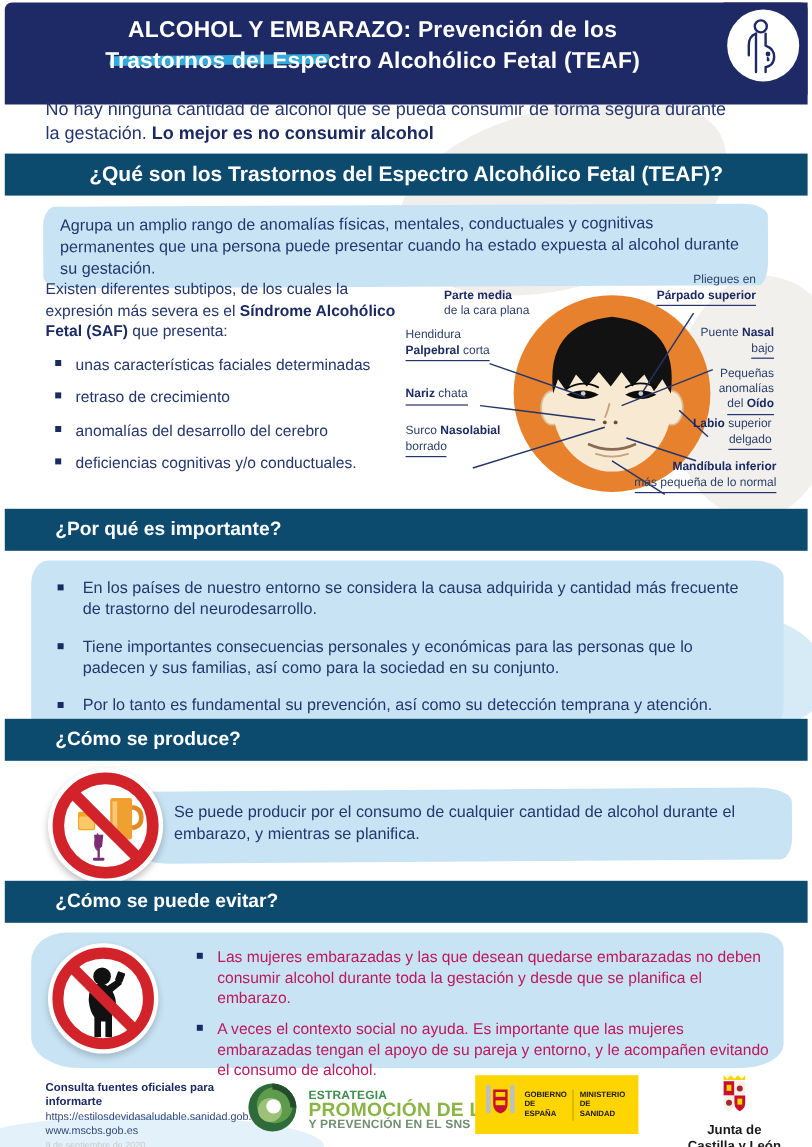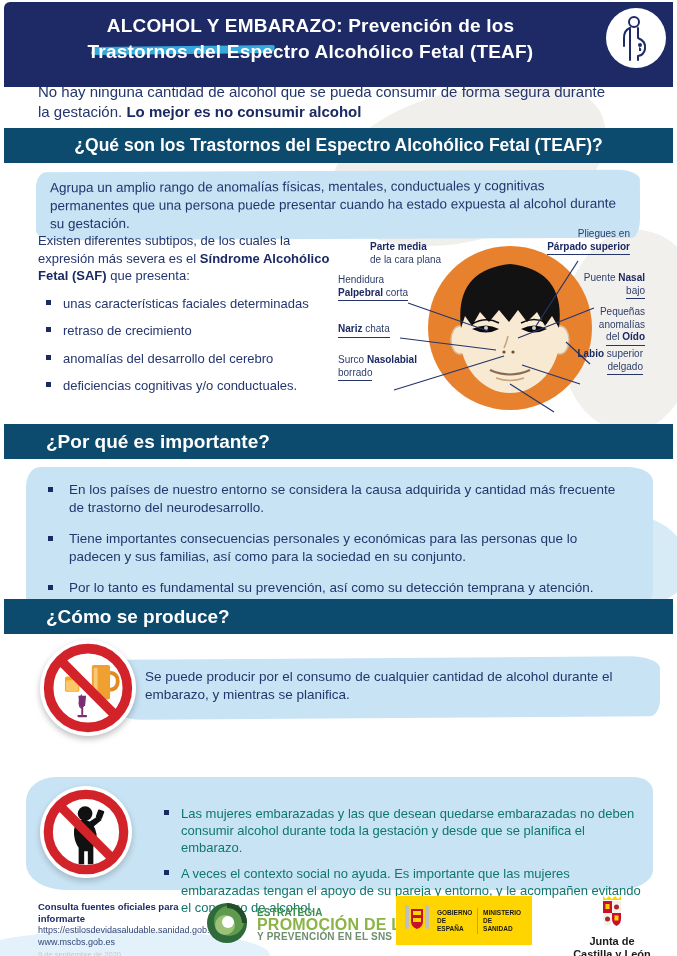--- a/index.html
+++ b/index.html
@@ -22,21 +22,21 @@
   .title-underline { position:absolute; left:88px; top:44px; width:182px; height:8px; background:#35A8DC; transform:skewX(-18deg) rotate(-0.6deg); border-radius:3px; z-index:1; }
   .header-circle { position:absolute; right:11px; top:8px; width:60px; height:60px; background:#ffffff; border-radius:50%; display:flex; align-items:center; justify-content:center; z-index:4; }
 
   
   .subtitle { position:absolute; left:38px; top:82px; width:580px; font-size:15px; line-height:20px; color:#24366E; }
   .subtitle b { color:#1B2A63; font-weight:800; }
 
   
   .banner { position:absolute; left:4px; width:669px; height:35px; background:#0c4a6e; color:#ffffff; font-weight:800; display:flex; align-items:center; }
   .banner.center { justify-content:center; font-size:17.5px; }
-  .banner.left { padding-left:42px; font-size:19px; }
+  .banner.left { padding-left:42px; font-size:16px; }
   .banner1 { top:128px; }
   .banner2 { top:424px; }
   .banner3 { top:599px; }
   .banner4 { top:734px; }
 
   
   .highlight { position:absolute; left:36px; top:171px; width:604px; padding:7px 14px; background:#C8E3F4; color:#24366E; font-size:13.5px; line-height:18px; border-radius:10px 22px 8px 18px / 16px 10px 20px 10px; transform:rotate(-0.25deg); }
 
   
   .what-body { position:absolute; left:0; top:228px; width:677px; height:195px; }
@@ -63,21 +63,21 @@
   
   .produce-row { position:absolute; left:0; top:640px; width:677px; height:100px; }
   .produce-strip { position:absolute; left:112px; top:18px; width:548px; height:60px; background:#C8E3F4; border-radius:8px 30px 10px 30px / 14px 12px 18px 12px; transform:rotate(-0.4deg); }
   .produce-text { position:absolute; left:145px; top:28px; width:480px; color:#24366E; font-size:13.5px; line-height:18px; }
   .round-icon { position:absolute; border-radius:50%; background:#ffffff; box-shadow:0 3px 6px rgba(0,0,0,0.25); display:flex; align-items:center; justify-content:center; }
   .produce-icon { left:40px; top:0px; width:96px; height:96px; }
 
   
   .box4 { position:absolute; left:26px; top:777px; width:627px; height:113px; background:#C8E3F4; border-radius:30px 20px 36px 40px / 24px 14px 20px 26px; }
   .avoid-icon { left:14px; top:9px; width:92px; height:92px; box-shadow:0 3px 6px rgba(0,0,0,0.2); }
-  .box4 .bullets { position:absolute; left:130px; top:18px; width:486px; color:#0f766e; font-size:13px; line-height:17px; }
+  .box4 .bullets { position:absolute; left:130px; top:2px; width:486px; color:#be185d; font-size:13px; line-height:17px; }
   .box4 .bullet-item { margin-bottom:9px; }
 
   
   .footer { position:absolute; left:0; top:893px; width:677px; height:63px; }
   .sources { position:absolute; left:38px; top:8px; width:185px; }
   .sources-title { font-size:9.5px; font-weight:800; color:#1B2A63; line-height:12px; }
   .sources-link { font-size:9px; color:#33477A; line-height:11.5px; }
   .sources-date { font-size:7.5px; color:#c9c9c9; margin-top:2px; }
   .estrategia { position:absolute; left:205px; top:8px; display:flex; align-items:center; }
   .estr-text { margin-left:8px; font-weight:700; letter-spacing:0.2px; }
@@ -226,20 +226,24 @@
       <div class="flabel" style="left:0; top:126px;">
         <div><span>Surco </span><b>Nasolabial</b></div>
         <div class="lu">borrado</div>
       </div>
 
       <div class="flabel right" style="right:30px; top:120px;">
         <div><b>Labio</b><span> superior</span></div>
         <div class="lu">delgado</div>
       </div>
 
+      <div class="flabel right" style="right:26px; top:156px;">
+        <div><b>Mandíbula inferior</b></div>
+        <div class="lu">más pequeña de lo normal</div>
+      </div>
     </div>
   </div>
 
   <div class="banner banner2 left">¿Por qué es importante?</div>
   <div class="box2">
     <div>
         <div class="bullet-item">
           <span class="bullet-square"></span>
           <span class="bullet-text">En los países de nuestro entorno se considera la causa adquirida y cantidad más frecuente de trastorno del neurodesarrollo.</span>
         </div>
@@ -273,20 +277,21 @@
         <rect x="43" y="70" width="2" height="8" fill="#7B2D74"></rect>
         <rect x="39" y="78" width="10" height="2.5" rx="1" fill="#7B2D74"></rect>
 
         <circle cx="50" cy="50" r="41" fill="none" stroke="#D2232A" stroke-width="10"></circle>
         <line x1="21" y1="21" x2="79" y2="79" stroke="#D2232A" stroke-width="10"></line>
       </svg>
     </div>
     <div class="produce-text">Se puede producir por el consumo de cualquier cantidad de alcohol durante el embarazo, y mientras se planifica.</div>
   </div>
 
+  <div class="banner banner4 left">¿Cómo se puede evitar?</div>
   <div class="box4">
     <div class="round-icon avoid-icon">
       <svg width="92" height="92" viewBox="0 0 100 100">
         <circle cx="50" cy="50" r="47" fill="#ffffff"></circle>
 
         <g fill="#111111">
           <circle cx="49" cy="30" r="8"></circle>
           <path d="M44,37 q-8,4 -7,16 q1,9 5,14 l0,18 l6,0 l0,-14 l4,0 l0,14 l6,0 l0,-20 q6,-8 2,-18 q-3,-8 -10,-10 z"></path>
           <path d="M52,40 l12,-8 l3,5 l-11,9 z"></path>
           <rect x="62" y="26" width="7" height="9" rx="1" transform="rotate(20 65 30)"></rect>

